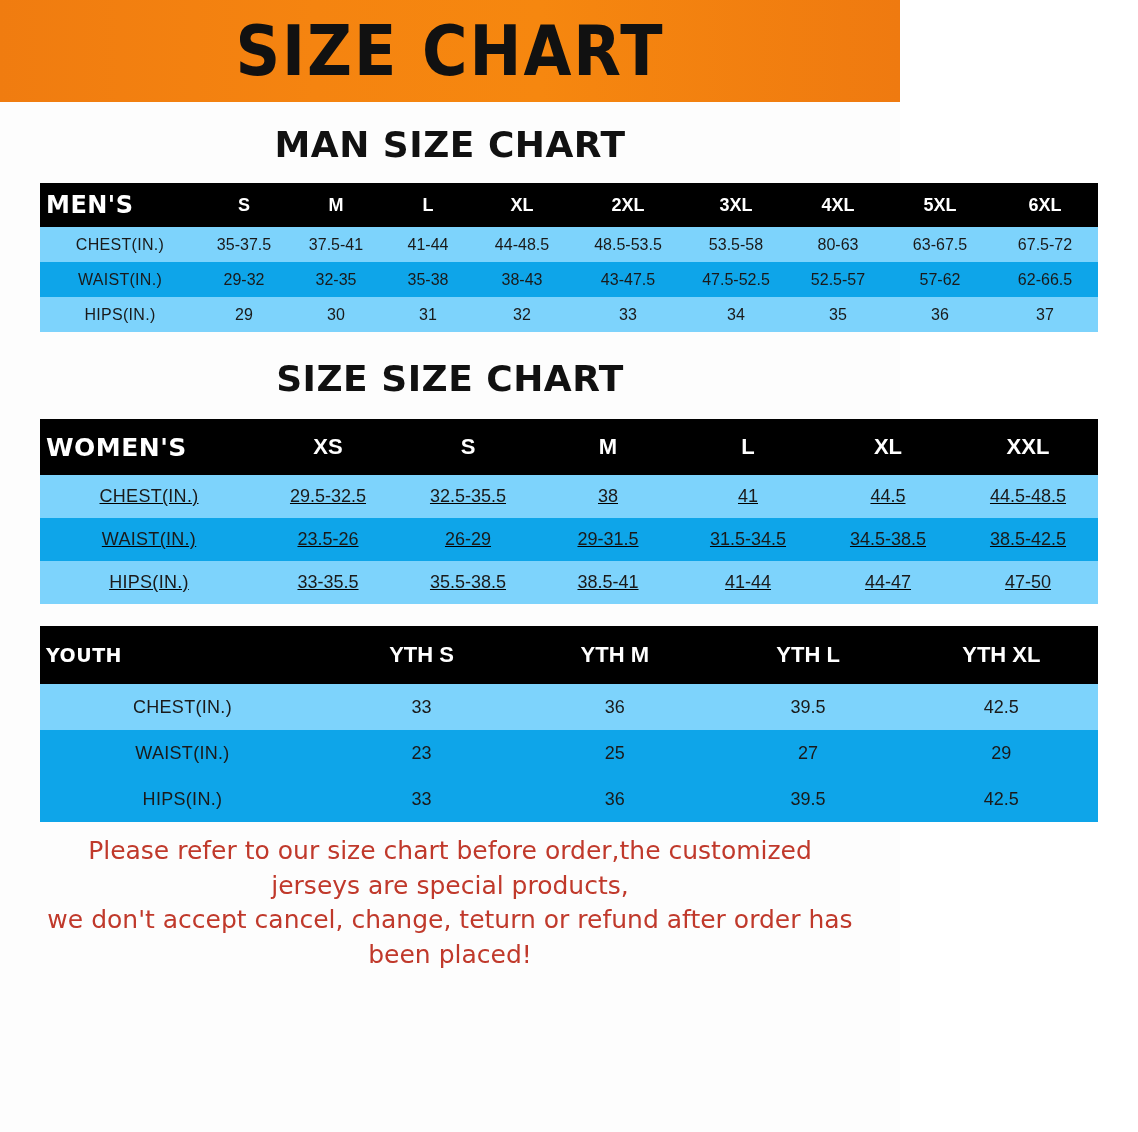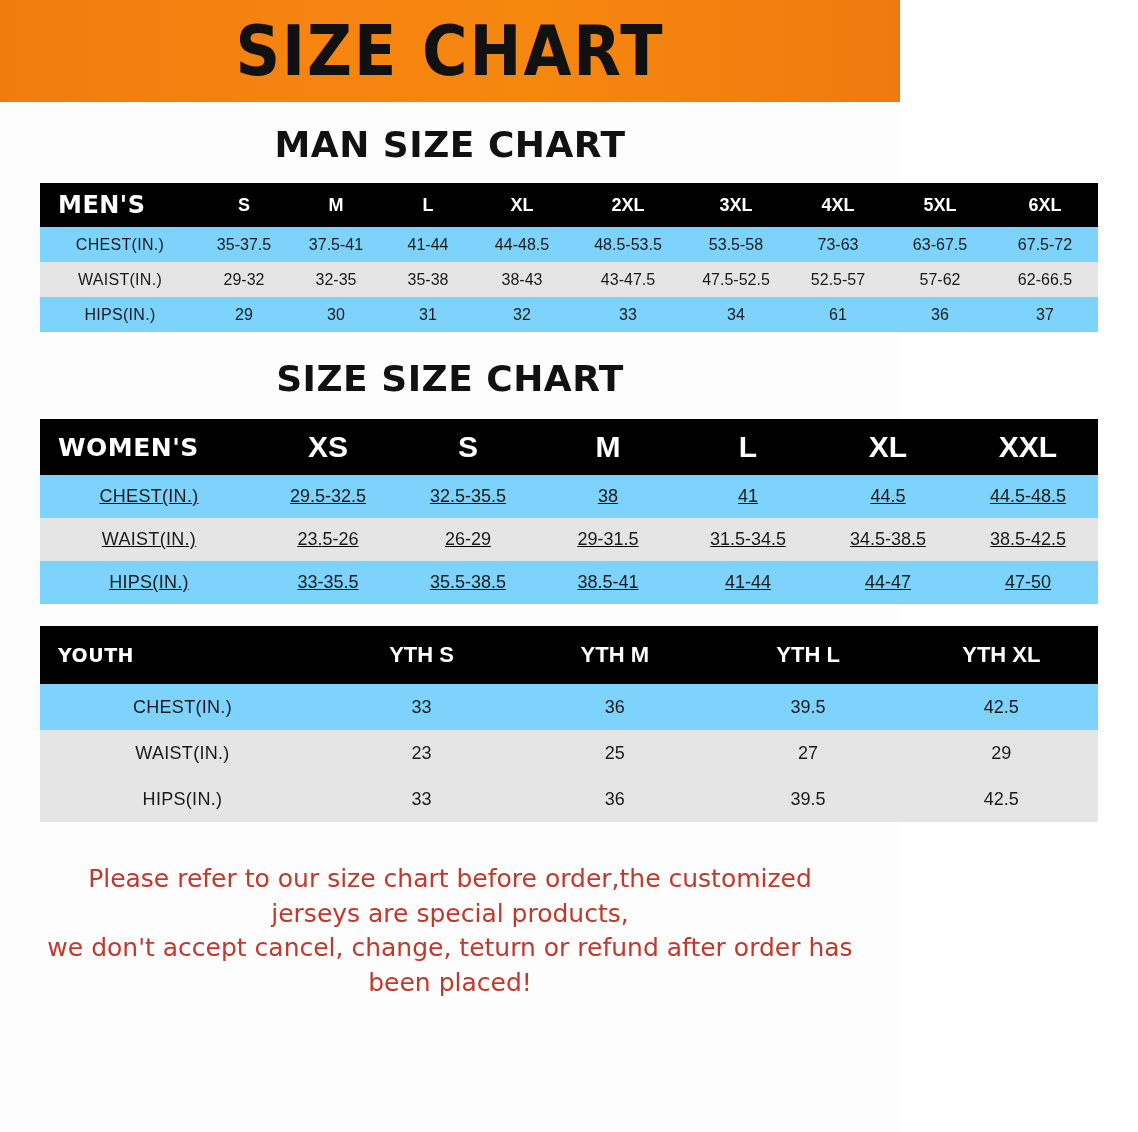--- a/index.html
+++ b/index.html
@@ -73,60 +73,60 @@
   }
   table.size thead th {
     color: #ffffff;
     font-size: 19px;
     font-weight: bold;
     height: 44px;
     padding: 0;
   }
   table.size thead th.label {
     text-align: left;
-    padding-left: 18px;
+    padding-left: 6px;
     font-family: "DejaVu Sans", sans-serif;
     font-size: 23px;
     letter-spacing: 0.5px;
   }
   table.size tbody td {
     font-size: 17px;
     height: 36px;
     padding: 0;
   }
   table.size tbody td.label {
     text-align: center;
     font-size: 17px;
     letter-spacing: 0.3px;
   }
   .row-a { background: #7dd3fc; }
-  .row-b { background: #e5e5e5; }
+  .row-b { background: #0ea5e9; }
 
   
   #men-table thead th { font-size: 18px; }
   #men-table tbody td { font-size: 16px; height: 35px; }
   #men-table thead th.label { font-size: 24px; }
 
   
-  #women-table thead th { font-size: 30px; height: 56px; }
+  #women-table thead th { font-size: 22px; height: 56px; }
   #women-table thead th.label { font-size: 25px; }
   #women-table tbody td { font-size: 18px; height: 43px; }
 
   
   #youth-table thead th { font-size: 22px; height: 58px; }
   #youth-table thead th.label { font-size: 19px; }
   #youth-table tbody td { font-size: 18px; height: 46px; }
 
   .mt-men   { margin-top: 18px; }
   .mt-women { margin-top: 20px; text-decoration: underline; }
   .mt-youth { margin-top: 22px; }
 
   
   .note {
-    margin: 40px 42px 0 42px;
+    margin: 12px 42px 0 42px;
     color: #c0392b;
     font-family: "DejaVu Sans", sans-serif;
     font-size: 25px;
     line-height: 1.38;
     text-align: center;
   }
   .note span { display: block; }
 </style>
 </head>
 <body>
@@ -168,21 +168,21 @@
       </thead>
       <tbody>
         <tr class="row-a">
           <td class="label">CHEST(IN.)</td>
           <td>35-37.5</td>
           <td>37.5-41</td>
           <td>41-44</td>
           <td>44-48.5</td>
           <td>48.5-53.5</td>
           <td>53.5-58</td>
-          <td>73-63</td>
+          <td>80-63</td>
           <td>63-67.5</td>
           <td>67.5-72</td>
         </tr>
         <tr class="row-b">
           <td class="label">WAIST(IN.)</td>
           <td>29-32</td>
           <td>32-35</td>
           <td>35-38</td>
           <td>38-43</td>
           <td>43-47.5</td>
@@ -192,21 +192,21 @@
           <td>62-66.5</td>
         </tr>
         <tr class="row-a">
           <td class="label">HIPS(IN.)</td>
           <td>29</td>
           <td>30</td>
           <td>31</td>
           <td>32</td>
           <td>33</td>
           <td>34</td>
-          <td>61</td>
+          <td>35</td>
           <td>36</td>
           <td>37</td>
         </tr>
       </tbody>
     </table>
   </div>
 
   <div class="section-title st-women">SIZE SIZE CHART</div>
   <div class="tbl-wrap mt-women">
     <table class="size" id="women-table">

